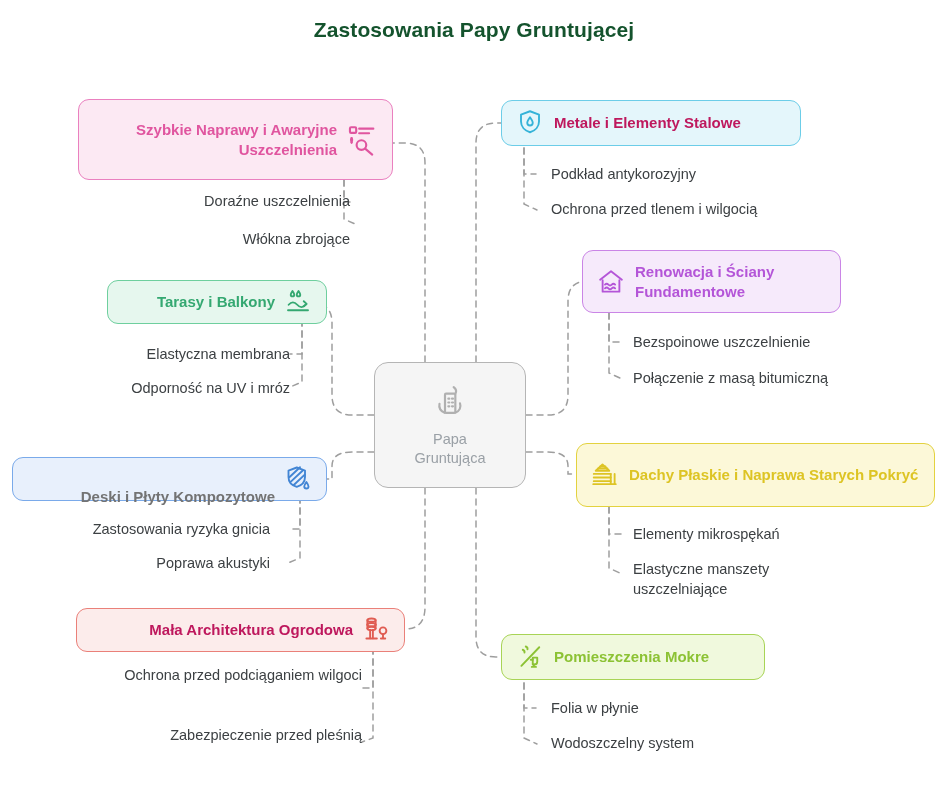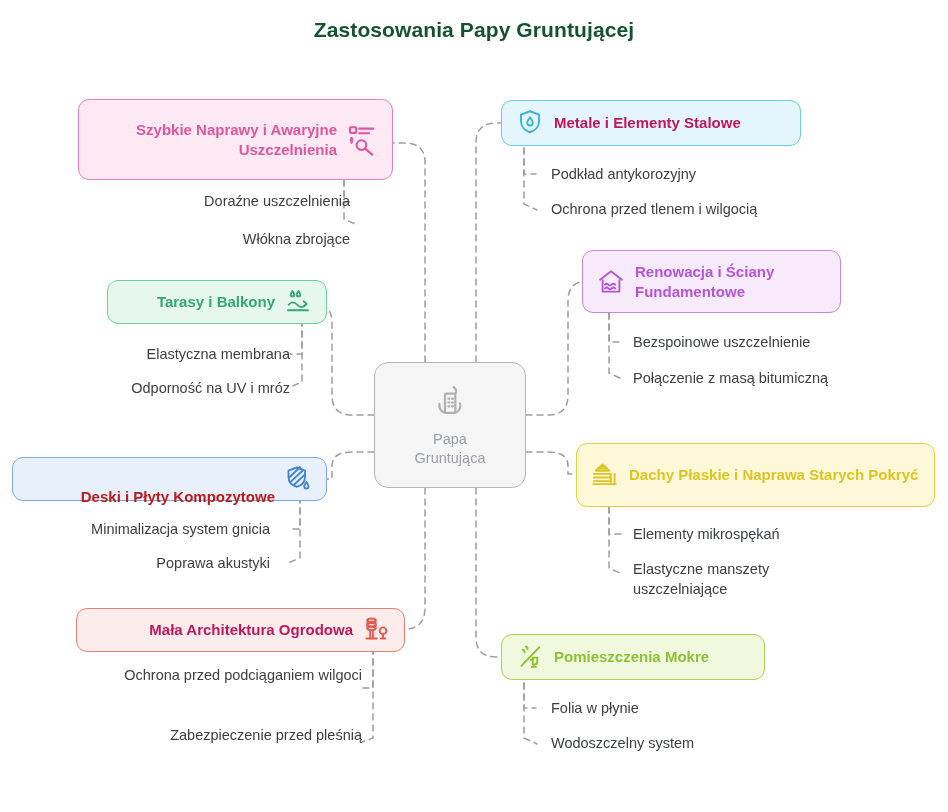--- a/index.html
+++ b/index.html
@@ -203,30 +203,30 @@
         <path d="M4.5 14.2c2.2-2.6 4.6-2.6 6.9 0 2.2 2.6 4.7 2.6 7.2-0.5"></path>
         <path d="M16.6 11.4l2.3 2.1-2.4 1.9"></path>
         <path d="M4 18.6h16"></path>
       </svg>
     </span>
   </div>
   <div class="leaf left-side" style="left:40px; top:344px; width:250px;">Elastyczna membrana</div>
   <div class="leaf left-side" style="left:40px; top:378px; width:250px;">Odporność na UV i mróz</div>
 
   <div class="node icon-right" style="left:12px; top:457px; width:315px; height:44px; background:#e8f0fc; border-color:#7aaaea;">
-    <span class="node-label" style="color:#b91c1c;margin-top:36px;">Deski i Płyty Kompozytowe</span>
+    <span class="node-label" style="color:#737373;margin-top:36px;">Deski i Płyty Kompozytowe</span>
     <span class="node-icon">
       <svg width="30" height="30" viewBox="0 0 24 24" fill="none" stroke="#4285d4" stroke-width="1.5" stroke-linecap="round" stroke-linejoin="round">
         <path d="M11 2.8l6.6 2.5v5.1c0 3.6-2.6 6.7-6.6 7.9-4-1.2-6.6-4.3-6.6-7.9V5.3z"></path>
         <path d="M6.3 14.1L15.6 5.4M5.3 10.4l8.3-7.8M8.6 16.8l8.8-8.3"></path>
         <path d="M18.7 14.4c1.1 1.6 1.7 2.7 1.7 3.5a1.7 1.7 0 0 1-3.4 0c0-0.8 0.6-1.9 1.7-3.5z"></path>
       </svg>
     </span>
   </div>
-  <div class="leaf left-side" style="left:20px; top:519px; width:250px;">Minimalizacja system gnicia</div>
+  <div class="leaf left-side" style="left:20px; top:519px; width:250px;">Zastosowania ryzyka gnicia</div>
   <div class="leaf left-side" style="left:20px; top:553px; width:250px;">Poprawa akustyki</div>
 
   <div class="node icon-right" style="left:76px; top:608px; width:329px; height:44px; background:#fceceb; border-color:#ea8079;">
     <span class="node-label" style="color:#be185d;">Mała Architektura Ogrodowa</span>
     <span class="node-icon">
       <svg width="30" height="30" viewBox="0 0 24 24" fill="none" stroke="#e05c52" stroke-width="1.5" stroke-linecap="round" stroke-linejoin="round">
         <ellipse cx="8.4" cy="4.1" rx="3.3" ry="1.3"></ellipse>
         <path d="M5.1 4.1v3.6M11.7 4.1v3.6"></path>
         <ellipse cx="8.4" cy="7.7" rx="3.3" ry="1.3"></ellipse>
         <path d="M5.1 7.7v3.1M11.7 7.7v3.1"></path>

